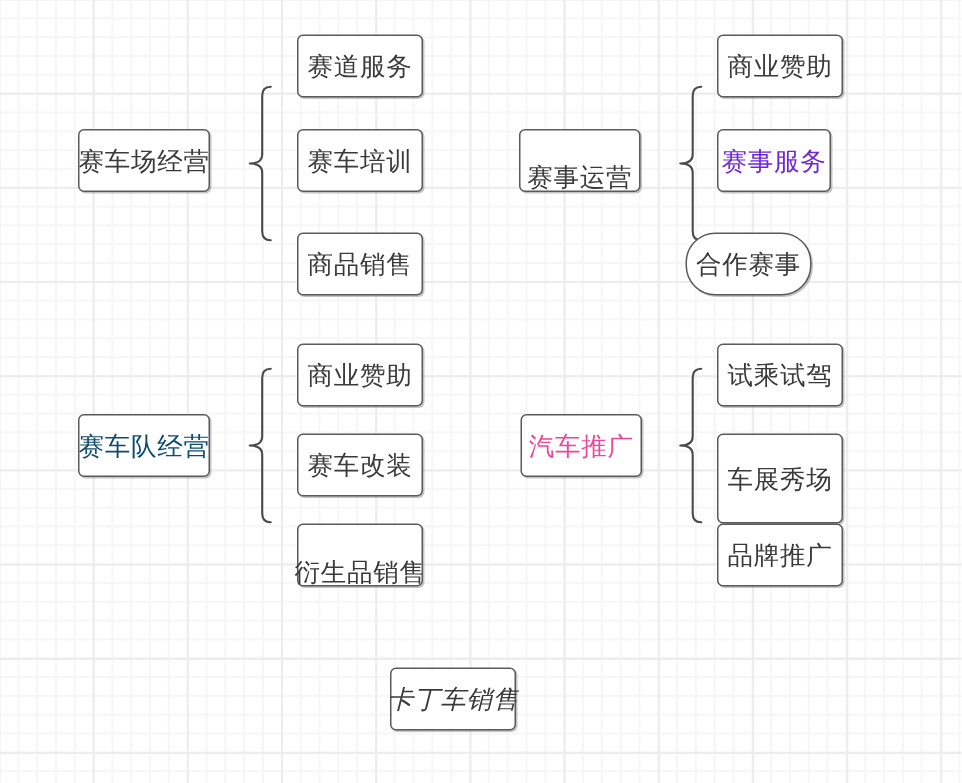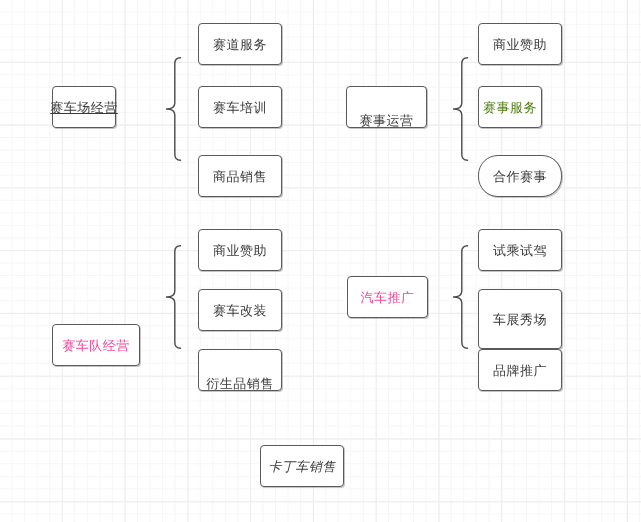--- a/index.html
+++ b/index.html
@@ -35,21 +35,21 @@
   .node {
     position: absolute;
     box-sizing: border-box;
     background: #ffffff;
     border: 1.3px solid #5a5a5a;
     border-radius: 4px;
     display: flex;
     align-items: center;
     justify-content: center;
     color: #3a3a3a;
-    font-size: 13px;
+    font-size: 17px;
     letter-spacing: 0.5px;
     line-height: 1;
     box-shadow: 1px 1px 0 rgba(90,90,90,0.35);
     white-space: nowrap;
   }
 
   .node-label {
     display: block;
     pointer-events: none;
   }
@@ -61,21 +61,21 @@
   .brace svg {
     display: block;
     overflow: visible;
   }
 </style>
 </head>
 <body>
 
 <div id="canvas">
     <div>
-      <div class="node" style="left: 52px; top: 86px; width: 64px; height: 42px; border-color: rgb(90, 90, 90); color: rgb(58, 58, 58); text-decoration: underline;">
+      <div class="node" style="left: 52px; top: 86px; width: 88px; height: 42px; border-color: rgb(90, 90, 90); color: rgb(58, 58, 58);">
         <span class="node-label">赛车场经营</span>
       </div>
       <div class="brace" style="left: 166px; top: 57px; width: 16px; height: 104px;">
         <svg width="16" height="104" viewBox="0 0 16 104">
           <path d="M 14.5 0.8 Q 8.8 0.8 8.8 6.8 L 8.8 46 Q 8.8 52 0.5 52 Q 8.8 52 8.8 58 L 8.8 97.2 Q 8.8 103.2 14.5 103.2" fill="none" stroke="#4a4a4a" stroke-width="1.4" stroke-linecap="round" stroke-linejoin="round"></path>
         </svg>
       </div>
       <div class="node" style="left: 198px; top: 23px; width: 84px; height: 42px; border-color: rgb(90, 90, 90); color: rgb(58, 58, 58);">
         <span class="node-label">赛道服务</span>
       </div>
@@ -91,29 +91,29 @@
         <span class="node-label">赛事运营</span>
       </div>
       <div class="brace" style="left: 453px; top: 57px; width: 16px; height: 104px;">
         <svg width="16" height="104" viewBox="0 0 16 104">
           <path d="M 14.5 0.8 Q 8.8 0.8 8.8 6.8 L 8.8 46 Q 8.8 52 0.5 52 Q 8.8 52 8.8 58 L 8.8 97.2 Q 8.8 103.2 14.5 103.2" fill="none" stroke="#4a4a4a" stroke-width="1.4" stroke-linecap="round" stroke-linejoin="round"></path>
         </svg>
       </div>
       <div class="node" style="left: 478px; top: 23px; width: 84px; height: 42px; border-color: rgb(90, 90, 90); color: rgb(58, 58, 58);">
         <span class="node-label">商业赞助</span>
       </div>
-      <div class="node" style="left: 478px; top: 86px; width: 64px; height: 42px; border-color: rgb(90, 90, 90); color: #4d7c0f;">
+      <div class="node" style="left: 478px; top: 86px; width: 76px; height: 42px; border-color: rgb(90, 90, 90); color: #6d28d9;">
         <span class="node-label">赛事服务</span>
       </div>
-      <div class="node" style="left: 478px; top: 155px; width: 84px; height: 42px; border-color: rgb(90, 90, 90); color: rgb(58, 58, 58); border-radius: 20px;">
+      <div class="node" style="left: 457px; top: 155px; width: 84px; height: 42px; border-color: rgb(90, 90, 90); color: rgb(58, 58, 58); border-radius: 20px;">
         <span class="node-label">合作赛事</span>
       </div>
     </div>
     <div>
-      <div class="node" style="left: 52px; top: 276px; width: 88px; height: 42px; border-color: rgb(90, 90, 90); color: #ec4899; margin-top: 48px;">
+      <div class="node" style="left: 52px; top: 276px; width: 88px; height: 42px; border-color: rgb(90, 90, 90); color: #0c4a6e;">
         <span class="node-label">赛车队经营</span>
       </div>
       <div class="brace" style="left: 166px; top: 245px; width: 16px; height: 104px;">
         <svg width="16" height="104" viewBox="0 0 16 104">
           <path d="M 14.5 0.8 Q 8.8 0.8 8.8 6.8 L 8.8 46 Q 8.8 52 0.5 52 Q 8.8 52 8.8 58 L 8.8 97.2 Q 8.8 103.2 14.5 103.2" fill="none" stroke="#4a4a4a" stroke-width="1.4" stroke-linecap="round" stroke-linejoin="round"></path>
         </svg>
       </div>
       <div class="node" style="left: 198px; top: 229px; width: 84px; height: 42px; border-color: rgb(90, 90, 90); color: rgb(58, 58, 58);">
         <span class="node-label">商业赞助</span>
       </div>

